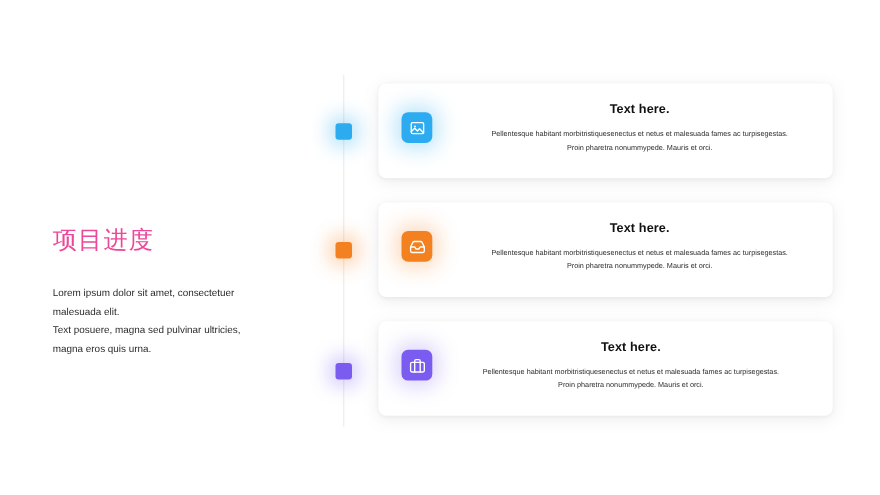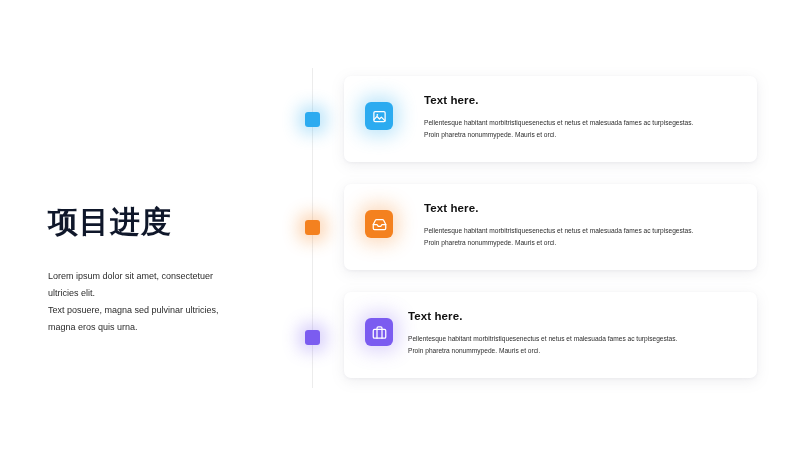--- a/index.html
+++ b/index.html
@@ -23,23 +23,23 @@
   }
 
   
   .left-col {
     position: absolute;
     left: 48px;
     top: 205px;
     width: 230px;
   }
   .slide-title {
-    font-size: 30px;
-    font-weight: bold;
-    color: #0f172a;
+    font-size: 22px;
+    font-weight: normal;
+    color: #ec4899;
     letter-spacing: 1px;
     line-height: 1.15;
     margin: 0 0 28px 0;
     white-space: nowrap;
   }
   .left-body {
     font-size: 9px;
     line-height: 17px;
     color: #2b2b2b;
     margin: 0;
@@ -67,20 +67,21 @@
   .marker.m1 { top: 112px; background: #2cabf0; box-shadow: 0 0 16px 7px rgba(44,171,240,0.30); }
   .marker.m2 { top: 220px; background: #f4811f; box-shadow: 0 0 16px 7px rgba(244,129,31,0.30); }
   .marker.m3 { top: 330px; background: #7b5cf0; box-shadow: 0 0 16px 7px rgba(123,92,240,0.28); }
 
   
   .card {
     position: absolute;
     background: #ffffff;
     border-radius: 7px;
     box-shadow: 0 3px 14px rgba(120,120,140,0.13), 0 1px 3px rgba(120,120,140,0.07);
+    text-align: center;
   }
   .card.c1 { left: 344px; top: 76px;  width: 413px; height: 86px; }
   .card.c2 { left: 344px; top: 184px; width: 413px; height: 86px; }
   .card.c3 { left: 344px; top: 292px; width: 413px; height: 86px; }
 
   .card-icon {
     position: absolute;
     left: 21px;
     top: 26px;
     width: 28px;
@@ -120,21 +121,21 @@
 </style>
 </head>
 <body>
 
 <div class="slide">
 
   <div class="left-col">
     <h1 class="slide-title">项目进度</h1>
     <p class="left-body">
       <span>Lorem ipsum dolor sit amet, consectetuer</span>
-      <span>ultricies elit.</span>
+      <span>malesuada elit.</span>
       <span>Text posuere, magna sed pulvinar ultricies,</span>
       <span>magna eros quis urna.</span>
     </p>
   </div>
 
   <div class="timeline-line"></div>
   <div class="marker m1"></div>
   <div class="marker m2"></div>
   <div class="marker m3"></div>
 

